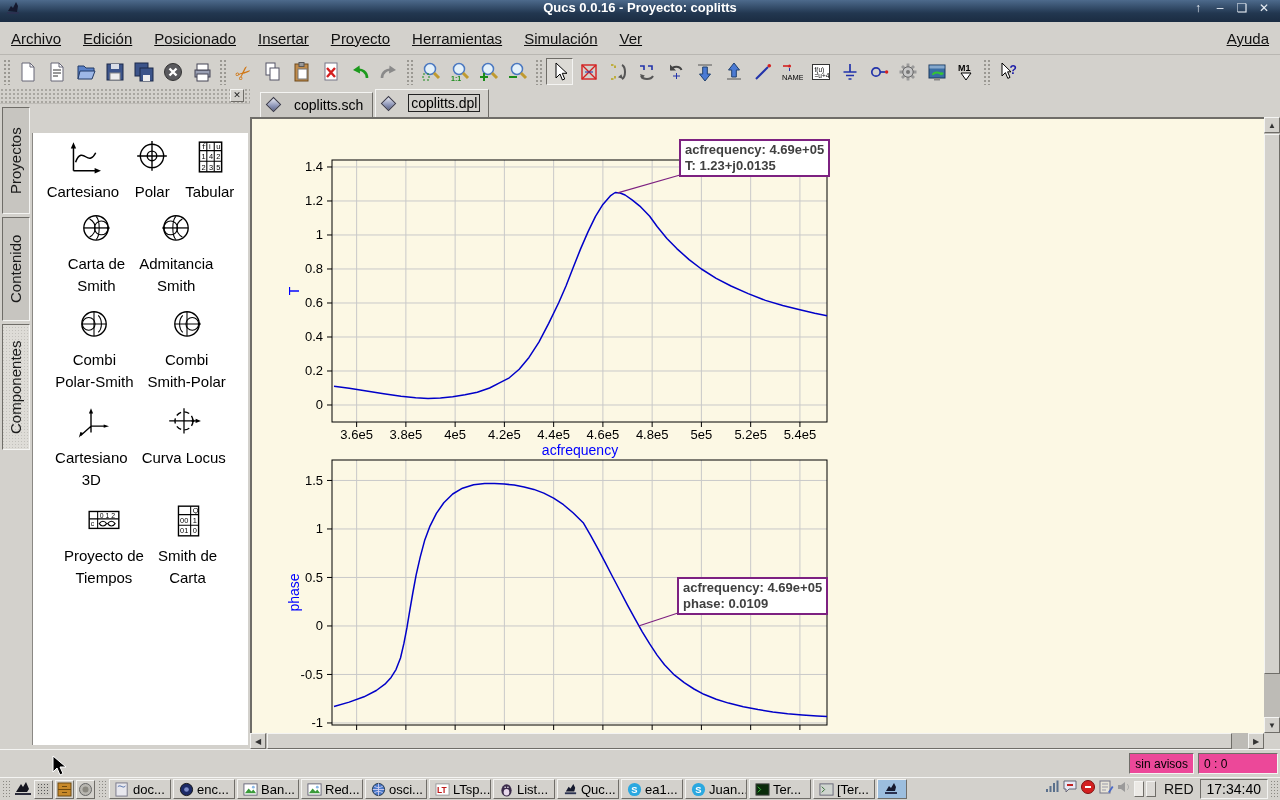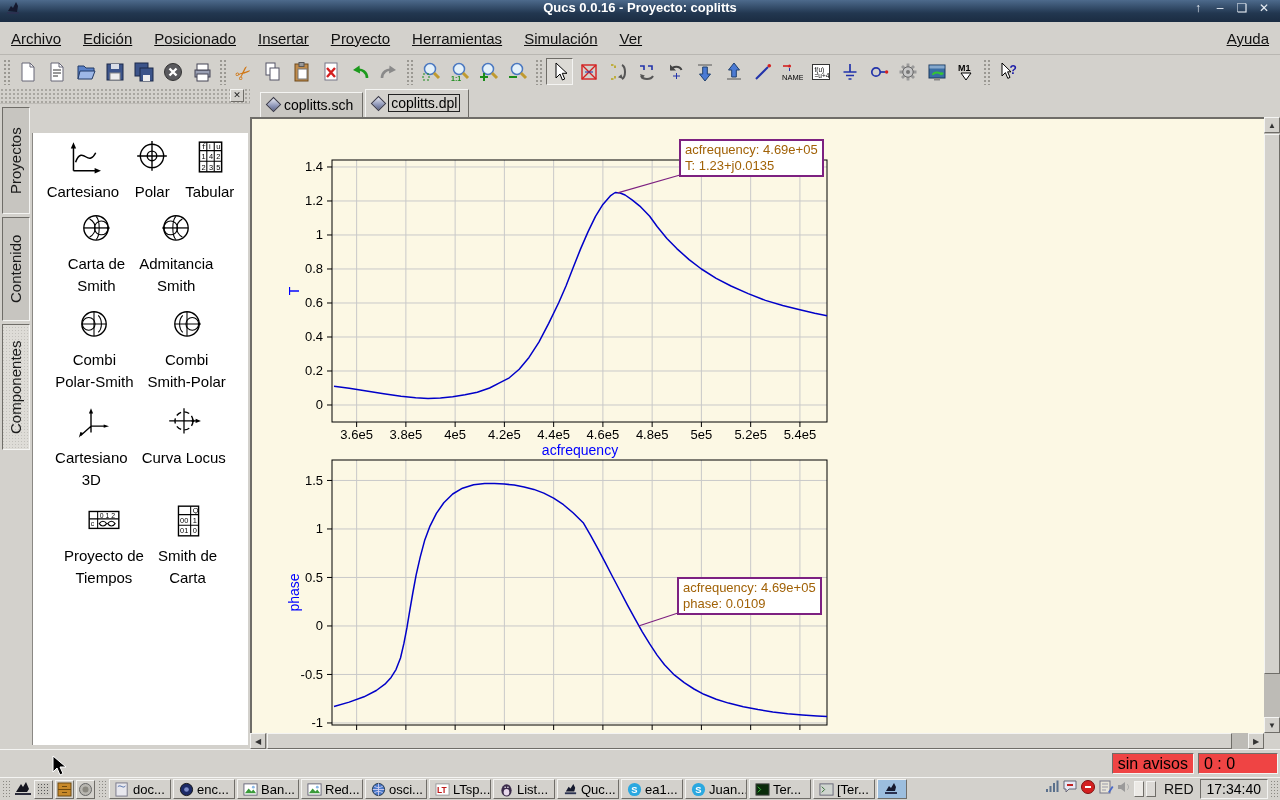--- a/index.html
+++ b/index.html
@@ -45,39 +45,39 @@
   .side-panel { position:absolute; left:32px; top:18px; width:216px; height:641px; }
   .combo { height:25px; background:#d3d1cc; display:flex; align-items:center; justify-content:center; font-size:15px; position:relative; }
   .combo-btn { position:absolute; right:5px; top:8px; width:16px; height:9px; background:#d3d1cc; }
   .gallery { position:absolute; left:0; top:27px; width:216px; height:612px; background:#fff; border-left:1px solid #8a8884; overflow:hidden; }
   .g-row { display:flex; justify-content:center; gap:14px; }
   .g-item { display:flex; flex-direction:column; align-items:center; text-align:center; font-size:15px; color:#000; line-height:22px; }
   .g-item svg { width:38px; height:36px; }
 
   
   .tabbar { position:absolute; left:250px; top:88px; width:1030px; height:29px; background:#d3d1cc; display:flex; align-items:flex-end; padding-left:10px; }
-  .doc-tab { display:flex; align-items:center; gap:5px; font-size:14px; padding:4px 9px 5px 7px;
+  .doc-tab { display:flex; align-items:center; gap:15px; font-size:14px; padding:4px 9px 5px 7px;
      background:#c9c7c2; border-top:1px solid #f4f4f2; border-left:1px solid #f4f4f2; border-right:1px solid #6f6d68; margin-right:2px; height:25px; }
   .doc-tab.active { background:#d3d1cc; height:28px; }
   .doc-tab.active .tab-label { outline:1px solid #222; padding:0 2px; }
   .diamond { width:11px; height:11px; transform:rotate(45deg); background:linear-gradient(135deg,#e8eaf4,#8e96b8 60%,#5c6488); border:1px solid #3a3a4a; }
 
   .canvas { position:absolute; left:250px; top:117px; width:1014px; height:616px; background:#fcf8e4;
      border-left:2px solid #6f6d68; border-top:2px solid #6f6d68; overflow:hidden; }
   .canvas svg { position:absolute; left:0; top:0; }
-  .marker-box { position:absolute; background:#ffffff; border:2px solid #7d2181; font-size:13px; line-height:16px; padding:1px 4px; color:#a16207; white-space:nowrap; }
+  .marker-box { position:absolute; background:#ffffff; border:2px solid #7d2181; font-size:13px; line-height:16px; padding:1px 4px; color:#404040; white-space:nowrap;font-weight:bold; }
 
   .vscroll { position:absolute; left:1264px; top:117px; width:16px; height:616px; background:#bdbbb6; }
   .hscroll { position:absolute; left:250px; top:733px; width:1014px; height:16px; background:#bdbbb6; }
   .sc-btn { position:absolute; background:#d3d1cc; display:flex; align-items:center; justify-content:center; font-size:8px; color:#333; }
   .sc-thumb { position:absolute; background:#d3d1cc; }
 
   
   .statusbar { position:absolute; left:0; top:749px; width:1280px; height:28px; background:#d3d1cc; border-top:1px solid #f4f4f2; }
-  .sb-field { position:absolute; top:3px; height:21px; font-size:16px; padding:1px 5px; background:#ef4444; display:flex; align-items:center; }
+  .sb-field { position:absolute; top:3px; height:21px; font-size:12px; padding:1px 5px; background:#ec4899; display:flex; align-items:center; }
 
   
   .taskbar { position:absolute; left:0; top:777px; width:1280px; height:23px; background:#d3d1cc; border-top:1px solid #f4f4f2; display:flex; align-items:center; }
   .tk-grip { width:8px; height:18px; margin:0 2px; background-image:radial-gradient(#8a8882 35%, transparent 36%); background-size:3px 3px; }
   .tk-launch { width:19px; height:19px; margin:0 1px; display:flex; align-items:center; justify-content:center; }
   .tk-win { width:62px; height:20px; margin:0 1px; background:#d3d1cc; display:flex; align-items:center; gap:3px; font-size:13px; padding:0 5px; overflow:hidden; white-space:nowrap; }
   .tk-win.active { background:#9cbede; width:30px; }
   .tk-win svg { flex:0 0 auto; }
   .tk-tray { display:flex; align-items:center; gap:2px; margin-left:8px; }
   .tk-net { font-size:14px; color:#111; margin:0 6px 0 8px; }

